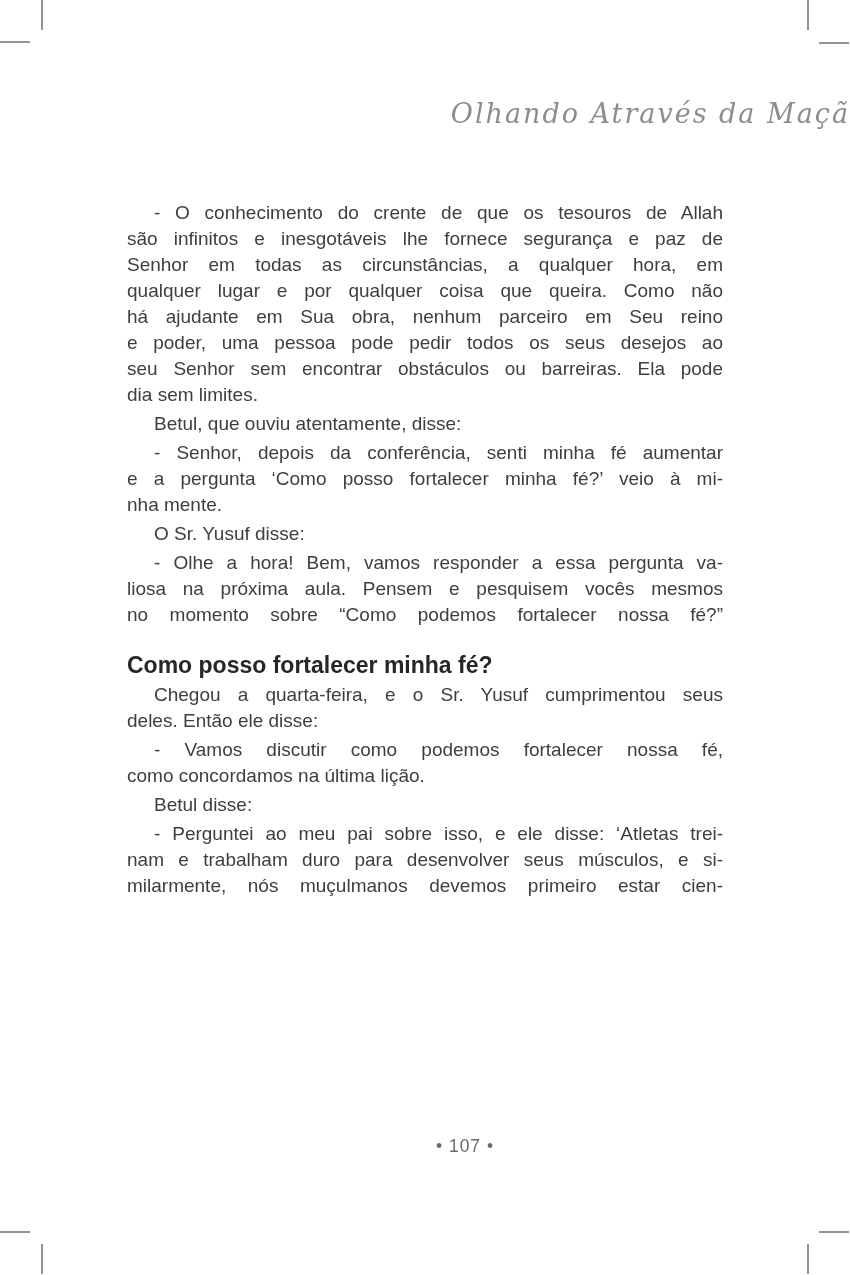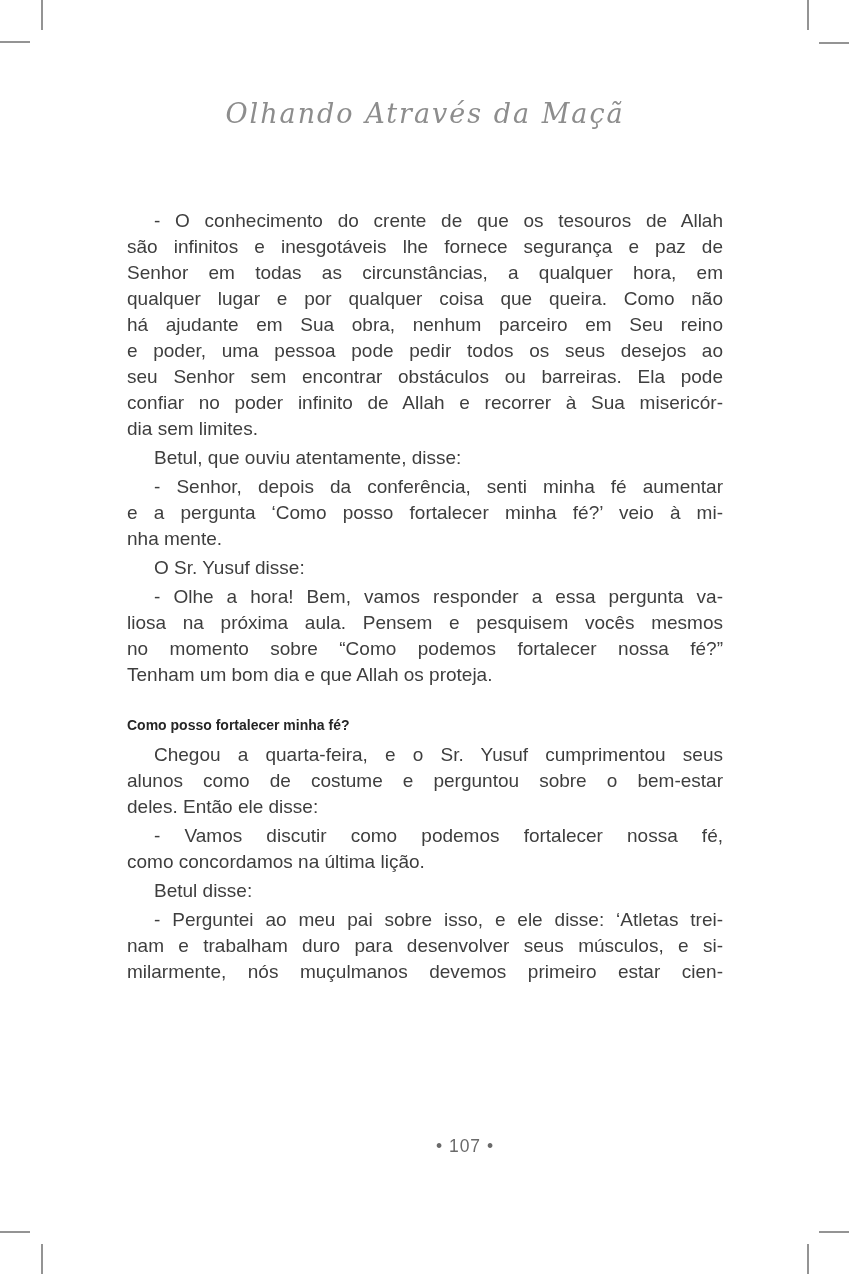--- a/index.html
+++ b/index.html
@@ -26,45 +26,45 @@
   .tr-v{left:807px;top:0;height:28px;}
   .tr-h{left:819px;top:42px;width:31px;}
   .bl-h{left:0;top:1231px;}
   .bl-v{left:41px;top:1244px;height:31px;}
   .br-h{left:819px;top:1231px;width:31px;}
   .br-v{left:807px;top:1244px;height:31px;}
 
   .running-header{
     position:absolute;
     left:0;top:98px;width:850px;
-    text-align:center;
+    text-align:right;
     font-family:"DejaVu Serif","Liberation Serif",serif;
     font-style:italic;
     font-size:27px;
     letter-spacing:2px;
     color:var(--header_gray);
   }
 
   .content{
     position:absolute;
     left:127px;top:190px;
     width:596px;
     font-size:19px;
     line-height:26px;
     color:var(--ink);
   }
   .para{margin:3px 0 0 0;}
-  .para:first-child{margin-top:18px;}
+  .para:first-child{margin-top:10px;}
   .line{text-align:justify;text-align-last:justify;}
   .line.endline{text-align-last:left;}
   .line.first{text-indent:27px;}
   .heading{
     margin:24px 0 4px 0;
     font-weight:bold;
-    font-size:14px;
+    font-size:23px;
     line-height:26px;
     color:var(--heading_ink);
   }
 
   .page-number{
     position:absolute;
     left:0;top:1136px;width:850px;
     text-align:center;
     font-size:17.5px;
     letter-spacing:1px;
@@ -90,44 +90,41 @@
 
   <div class="content">
       <div class="para">
         <div class="line first">- O conhecimento do crente de que os tesouros de Allah</div>
         <div class="line">são infinitos e inesgotáveis lhe fornece segurança e paz de</div>
         <div class="line">Senhor em todas as circunstâncias, a qualquer hora, em</div>
         <div class="line">qualquer lugar e por qualquer coisa que queira. Como não</div>
         <div class="line">há ajudante em Sua obra, nenhum parceiro em Seu reino</div>
         <div class="line">e poder, uma pessoa pode pedir todos os seus desejos ao</div>
         <div class="line">seu Senhor sem encontrar obstáculos ou barreiras. Ela pode</div>
-        <div class="line">confiar no poder infinito de Allah e recorrer à Sua misericór-</div>
         <div class="line endline">dia sem limites.</div>
       </div>
       <div class="para">
         <div class="line first endline">Betul, que ouviu atentamente, disse:</div>
       </div>
       <div class="para">
         <div class="line first">- Senhor, depois da conferência, senti minha fé aumentar</div>
         <div class="line">e a pergunta ‘Como posso fortalecer minha fé?’ veio à mi-</div>
         <div class="line endline">nha mente.</div>
       </div>
       <div class="para">
         <div class="line first endline">O Sr. Yusuf disse:</div>
       </div>
       <div class="para">
         <div class="line first">- Olhe a hora! Bem, vamos responder a essa pergunta va-</div>
         <div class="line">liosa na próxima aula. Pensem e pesquisem vocês mesmos</div>
         <div class="line">no momento sobre “Como podemos fortalecer nossa fé?”</div>
-        <div class="line endline">Tenham um bom dia e que Allah os proteja.</div>
       </div>
       <div class="heading">Como posso fortalecer minha fé?</div>
       <div class="para">
         <div class="line first">Chegou a quarta-feira, e o Sr. Yusuf cumprimentou seus</div>
-        <div class="line">alunos como de costume e perguntou sobre o bem-estar</div>
         <div class="line endline">deles. Então ele disse:</div>
       </div>
       <div class="para">
         <div class="line first">- Vamos discutir como podemos fortalecer nossa fé,</div>
         <div class="line endline">como concordamos na última lição.</div>
       </div>
       <div class="para">
         <div class="line first endline">Betul disse:</div>
       </div>
       <div class="para">

